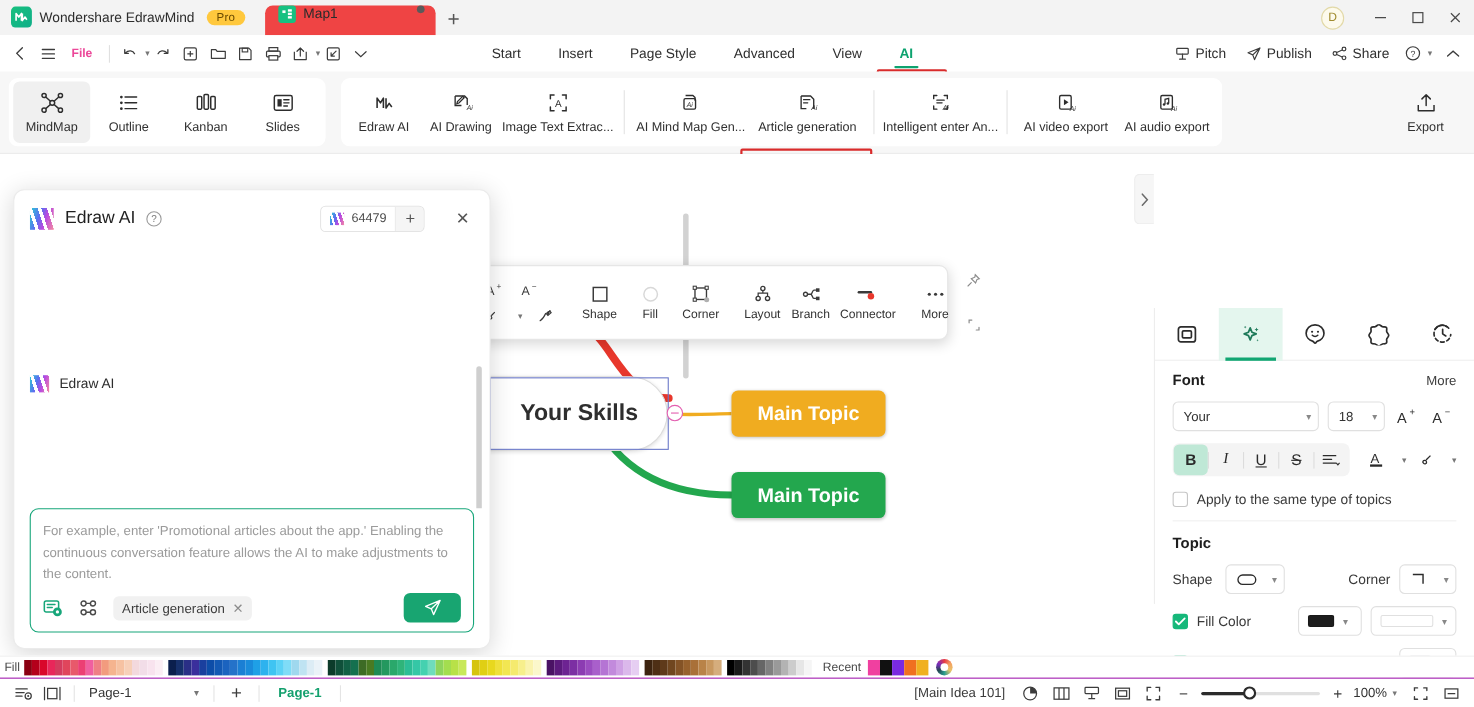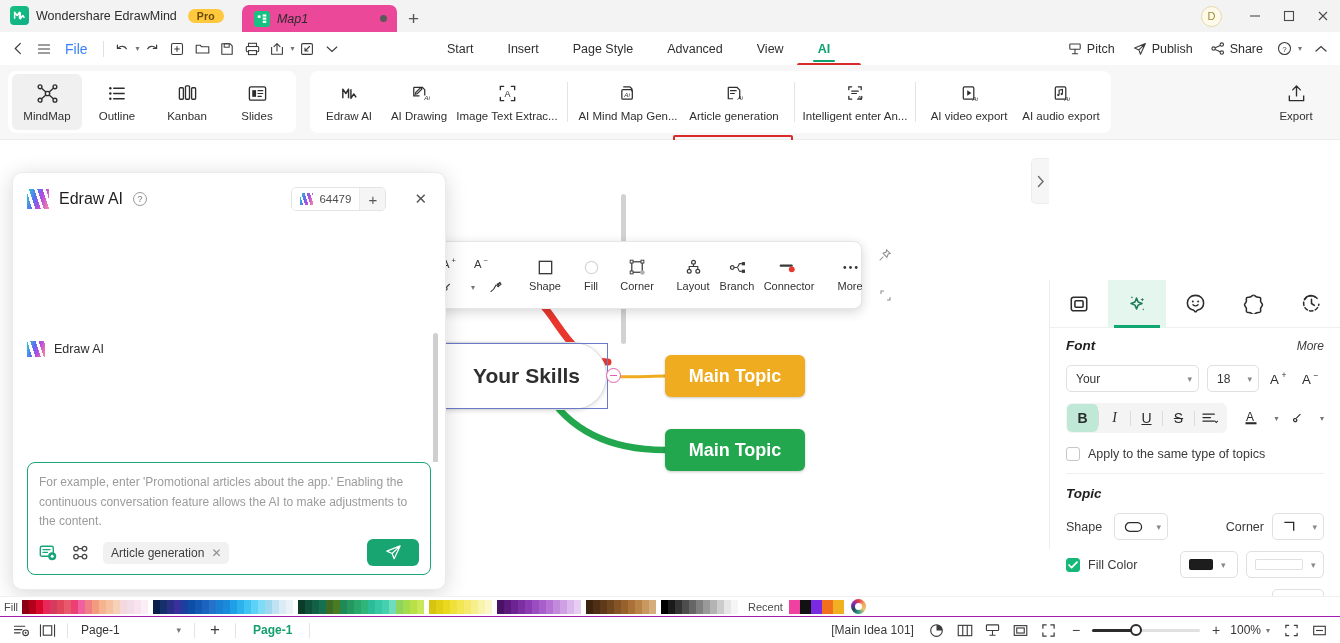--- a/index.html
+++ b/index.html
@@ -19,27 +19,27 @@
     display: flex; align-items: flex-end; position: relative;
   }
   .app-brand { display: flex; align-items: center; gap: 7px; padding: 0 10px 7px 10px; }
   .app-logo {
     width: 19px; height: 19px; border-radius: 4px;
     background: linear-gradient(135deg,#17c07e,#0fae88);
     display: flex; align-items: center; justify-content: center;
   }
   .app-name { font-size: 12.5px; color: #2c2c2c; }
   .pro-badge {
-    background: #ffc83d; color: #6a4a00; font-size: 10.5px; font-weight: bold;
+    background: #ffc83d; color: #6a4a00; font-size: 10.5px; font-weight: normal;
     padding: 1px 9px; border-radius: 9px; margin-left: 4px; letter-spacing:.2px;
   }
   .doc-tab {
-    height: 27px; background: #ec4899; border-radius: 7px 7px 0 0;
-    display: flex; align-items: center; gap: 7px; padding: 0 10px 0 12px;
-    min-width: 155px; margin-left: 8px; font-style: italic;
+    height: 27px; background: #ef4444; border-radius: 7px 7px 0 0;
+    display: flex; gap: 7px; padding: 0 10px 0 12px;
+    min-width: 155px; margin-left: 8px;
   }
   .tab-icon {
     width: 16px; height: 16px; border-radius: 3px; background:#16c181;
     display:flex;align-items:center;justify-content:center;
   }
   .tab-label { font-size: 12.5px; color: #2b2b2b; }
   .tab-dot { width: 7px; height: 7px; border-radius: 50%; background: #5a5a5a; margin-left: auto; }
   .tab-new { font-size: 19px; color: #555; padding: 0 11px 4px 11px; line-height: 1; }
   .win-right { position: absolute; right: 0; top: 0; height: 32px; display: flex; align-items: center; }
   .avatar {
@@ -50,21 +50,21 @@
   }
   .win-btn { width: 34px; height: 32px; display: flex; align-items: center; justify-content: center; color: #4a4a4a; }
   .win-btn svg { display:block; }
 
   
   .menubar {
     height: 33px; background: #fff; display: flex; align-items: center;
     position: relative; padding-left: 6px;
   }
   .qa-btn { width: 25px; height: 26px; display: flex; align-items: center; justify-content: center; color:#3c3c3c; }
-  .menu-file { font-size: 14px; color: #3b82f6; padding: 0 9px; }
+  .menu-file { font-size: 11px; color: #ec4899; padding: 0 9px; font-weight: bold; }
   .qsep { width: 1px; height: 16px; background: #e0e0e0; margin: 0 6px; }
   .caret { font-size: 8px; color: #777; margin-left: 1px; }
 
   .ribbon-tabs { position: absolute; left: 430px; top: 0; height: 33px; display: flex; align-items: center; }
   .rtab {
     font-size: 12.5px; color: #2f2f2f; padding: 0 17px; height: 33px;
     display: flex; align-items: center; position: relative;
   }
   .rtab.active { color: #0da36f; font-weight: bold; }
   .rtab.active::after {
@@ -221,21 +221,21 @@
   .rp-tab {
     flex: 1; height: 48px; display: flex; align-items: center; justify-content: center;
     color: #2c2c2c; position: relative;
   }
   .rp-tab.active { background: #e4f6ee; }
   .rp-tab.active::after {
     content: ''; position: absolute; bottom: 0; left: 50%; transform: translateX(-50%);
     width: 46px; height: 2.5px; background: #12a673;
   }
   .rp-body { padding: 10px 16px; }
-  .rp-sec-head { display: flex; align-items: center; margin-bottom: 12px; font-style: italic; }
+  .rp-sec-head { display: flex; align-items: center; margin-bottom: 12px; }
   .rp-sec-title { font-size: 13.5px; font-weight: bold; color: #1e1e1e; }
   .rp-more { margin-left: auto; font-size: 12px; color: #3c3c3c; }
   .rp-row { display: flex; align-items: center; gap: 8px; margin-bottom: 11px; }
   .sel-ctrl {
     background: #fff; border: 1px solid #e0e0e0; border-radius: 5px; height: 27px;
     display: flex; align-items: center; padding: 0 6px 0 9px; font-size: 12px; color: #333;
   }
   .sel-ctrl .cv { margin-left: auto; padding-left: 8px; color: #888; font-size: 9px; }
   .font-name { width: 140px; }
   .font-size { width: 54px; }

